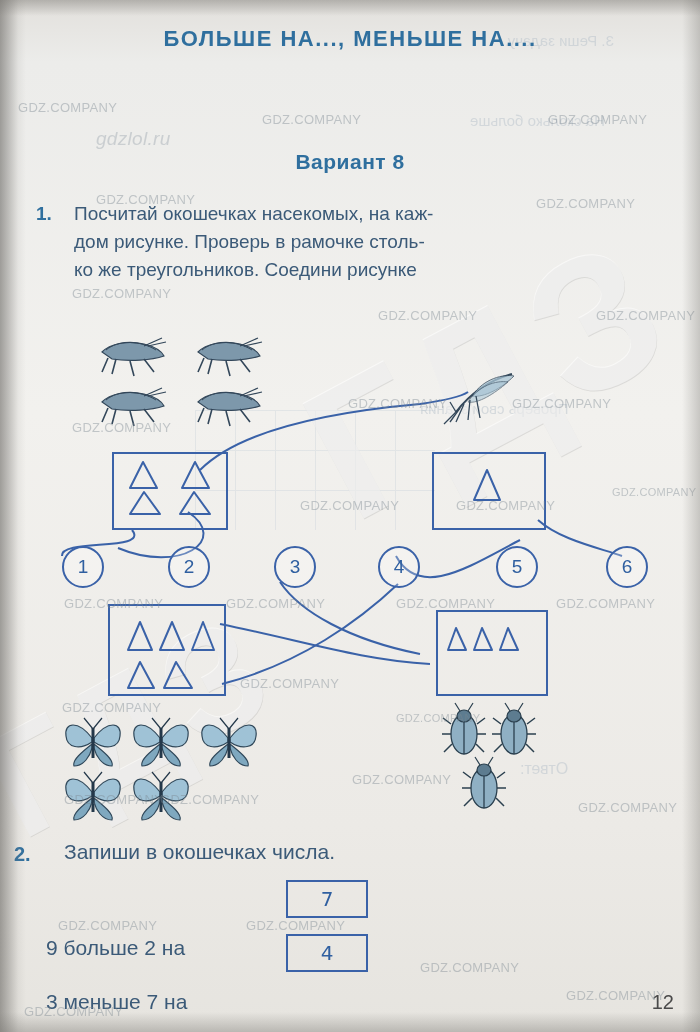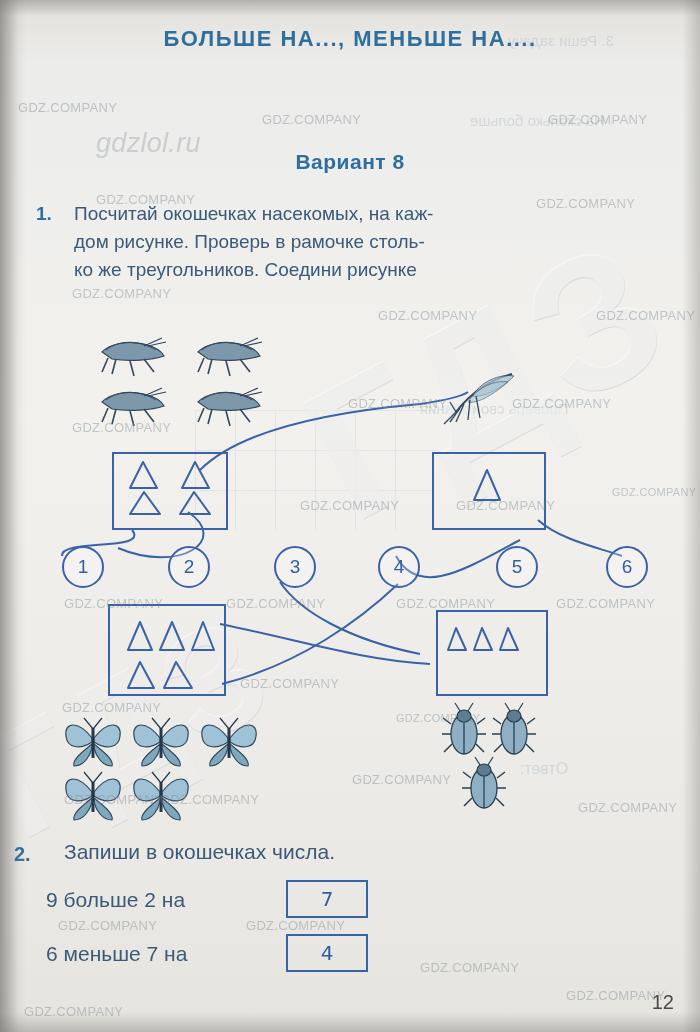--- a/index.html
+++ b/index.html
@@ -56,21 +56,21 @@
 
   .wm{
     position:absolute;
     color:rgba(125,135,145,.42);
     font-size:13px;
     letter-spacing:.3px;
     pointer-events:none;
     white-space:nowrap;
   }
   .wm.big{
-    font-size:27px;color:rgba(150,160,170,.40);font-style:italic;
+    font-size:19px;color:rgba(150,160,170,.40);font-style:italic;
   }
 
   h1.title{
     position:absolute;left:0;top:24px;width:700px;text-align:center;
     margin:0;
     color:#2f6f9e;
     font-size:22px;font-weight:bold;letter-spacing:1.5px;
     line-height:30px;
   }
   .variant{
@@ -105,21 +105,21 @@
     color:#2f5fa0;font-size:20px;
   }
   .hand{
     font-family:"DejaVu Sans", sans-serif;
     color:#2f5fa0;
   }
   .pageno{
     position:absolute;right:26px;bottom:18px;color:#4a4a4a;font-size:20px;
   }
   .eq{
-    position:absolute;color:#3b5a78;font-size:21px;
+    position:absolute;color:#3b5a78;font-size:21px;margin-top:48px;
   }
 </style>
 </head>
 <body>
 
 <div id="page">
 
   <div class="ghost" style="left:505px;top:32px;font-size:15px;">3. Реши задачу.</div>
   <div class="ghost" style="left:470px;top:112px;font-size:15px;">На сколько больше</div>
   <div class="ghost" style="left:520px;top:760px;font-size:16px;">Ответ:</div>
@@ -245,21 +245,21 @@
   <div class="task" style="left:14px;top:840px;width:660px;">
     <span class="num" style="left:0;top:0;font-size:20px;">2.</span>
     <div class="tasktext" style="left:50px;top:-2px;font-size:21px;">Запиши в окошечках числа.</div>
   </div>
 
   <div class="eq" style="left:46px;top:888px;">9 больше 2 на</div>
   <div class="answerbox" style="left:286px;top:880px;">
     <span class="hand">7</span>
   </div>
 
-  <div class="eq" style="left:46px;top:942px;">6 меньше 7 на</div>
+  <div class="eq" style="left:46px;top:942px;">3 меньше 7 на</div>
   <div class="answerbox" style="left:286px;top:934px;">
     <span class="hand">4</span>
   </div>
 
   <div class="pageno">12</div>
 
   <div class="wm" style="left:18px;top:100px;">GDZ.COMPANY</div>
   <div class="wm" style="left:262px;top:112px;">GDZ.COMPANY</div>
   <div class="wm" style="left:548px;top:112px;">GDZ.COMPANY</div>
   <div class="wm big" style="left:96px;top:128px;">gdzlol.ru</div>

